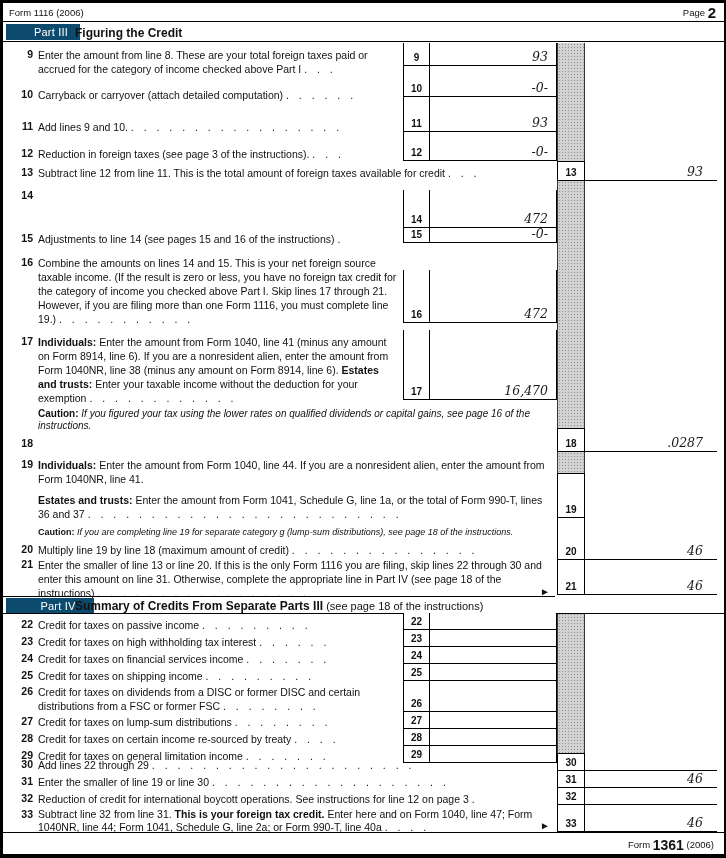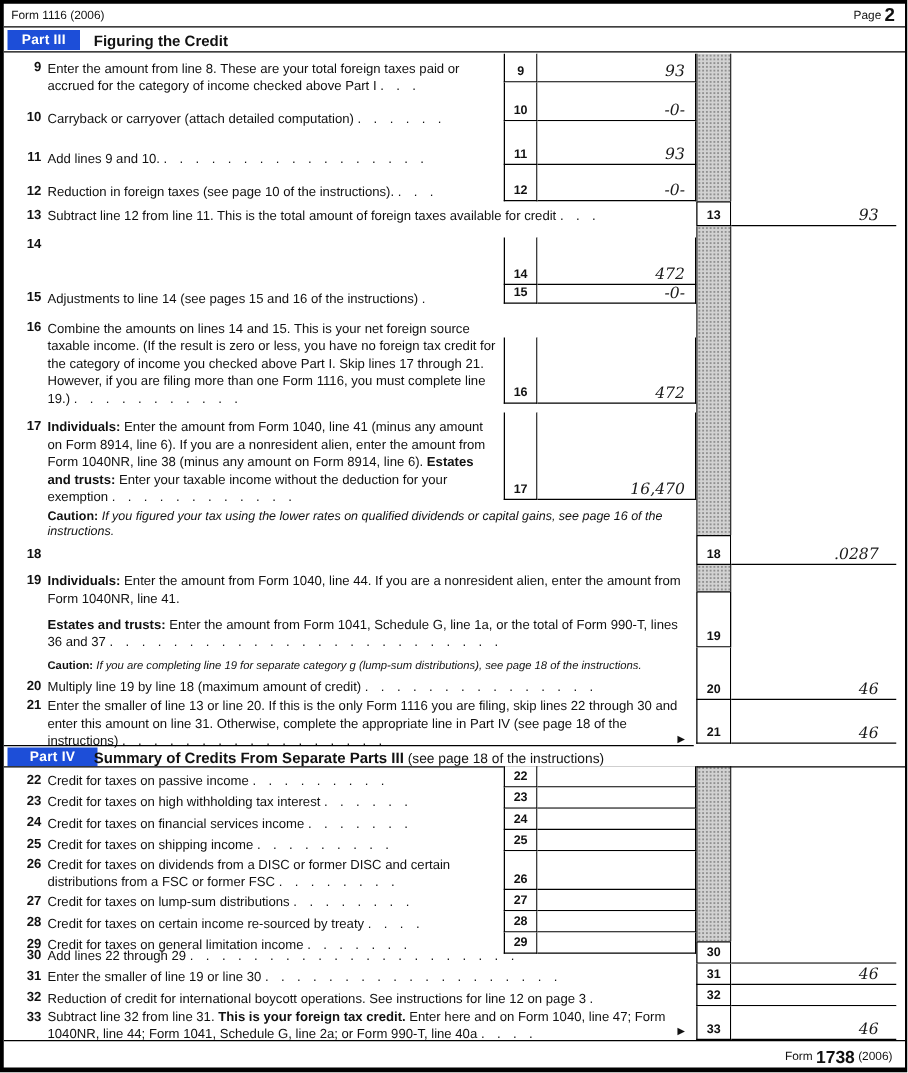--- a/index.html
+++ b/index.html
@@ -7,22 +7,22 @@
     position:relative;width:726px;height:858px;box-sizing:border-box;
     background:#fff;border:solid #000;border-width:3px 2px 4px 3px;
     font-family:"Liberation Sans",sans-serif;color:#111;overflow:hidden;
   }
   .hr{position:absolute;height:0;border-top:1px solid #000;}
   
   .form-id{position:absolute;left:6px;top:4px;font-size:9.5px;}
   .page-no{position:absolute;right:8px;top:1px;font-size:9.5px;}
   .page-no b{font-size:15px;font-weight:bold;vertical-align:-2px;}
   
-  .pbox{position:absolute;background:#1d4ed8;color:#fff;font-weight:bold;font-size:11px;
-        display:flex;align-items:center;justify-content:center;letter-spacing:.2px;}
+  .pbox{position:absolute;background:#0c4a6e;color:#fff;font-weight:normal;font-size:11px;
+        display:flex;align-items:center;justify-content:center;letter-spacing:.2px;padding-left:16px;}
   .ptitle{position:absolute;font-weight:bold;font-size:12px;}
   .ptitle .norm{font-weight:normal;font-size:11px;}
   
   .lnum{position:absolute;left:8px;width:22px;text-align:right;font-weight:bold;font-size:10.5px;}
   .txt{position:absolute;left:35px;font-size:10.5px;line-height:14px;}
   .w-n{width:362px;}
   .w-w{width:518px;}
   .b{font-weight:bold;}
   .i{font-style:italic;}
   .caution{font-size:10px;line-height:12px;}
@@ -78,21 +78,21 @@
   <div class="lnum" style="top:45px;">9</div>
   <div class="txt w-n" style="top:45px;"><span>Enter the amount from line 8. These are your total foreign taxes paid or accrued for the category of income checked above Part I</span> <span class="dots">. . .</span></div>
 
   <div class="lnum" style="top:85px;">10</div>
   <div class="txt w-n" style="top:85px;"><span>Carryback or carryover (attach detailed computation)</span> <span class="dots">. . . . . .</span></div>
 
   <div class="lnum" style="top:117px;">11</div>
   <div class="txt w-n" style="top:117px;"><span>Add lines 9 and 10.</span> <span class="dots">. . . . . . . . . . . . . . . . .</span></div>
 
   <div class="lnum" style="top:144px;">12</div>
-  <div class="txt w-n" style="top:144px;"><span>Reduction in foreign taxes (see page 10 of the instructions).</span> <span class="dots">. . .</span></div>
+  <div class="txt w-n" style="top:144px;"><span>Reduction in foreign taxes (see page 3 of the instructions).</span> <span class="dots">. . .</span></div>
 
   <div class="lnum" style="top:163px;">13</div>
   <div class="txt w-w" style="top:163px;"><span>Subtract line 12 from line 11. This is the total amount of foreign taxes available for credit</span> <span class="dots">. . .</span></div>
 
   <div class="lnum" style="top:186px;">14</div>
 
   <div class="lnum" style="top:229px;">15</div>
   <div class="txt w-n" style="top:229px;"><span>Adjustments to line 14 (see pages 15 and 16 of the instructions)</span> <span class="dots">.</span></div>
 
   <div class="lnum" style="top:253px;">16</div>
@@ -253,15 +253,15 @@
   <div class="rrow" style="top:785px;height:17px;">
       <div class="rnum">32</div>
       <div class="rval val"></div>
     </div>
   <div class="rrow" style="top:802px;height:27px;">
       <div class="rnum">33</div>
       <div class="rval val">46</div>
     </div>
 
   <div class="hr" style="left:0;right:0;top:829px;"></div>
-  <div class="footer"><span>Form</span> <b>1738</b> <span>(2006)</span></div>
+  <div class="footer"><span>Form</span> <b>1361</b> <span>(2006)</span></div>
 
 </div>
 
 </body></html>

